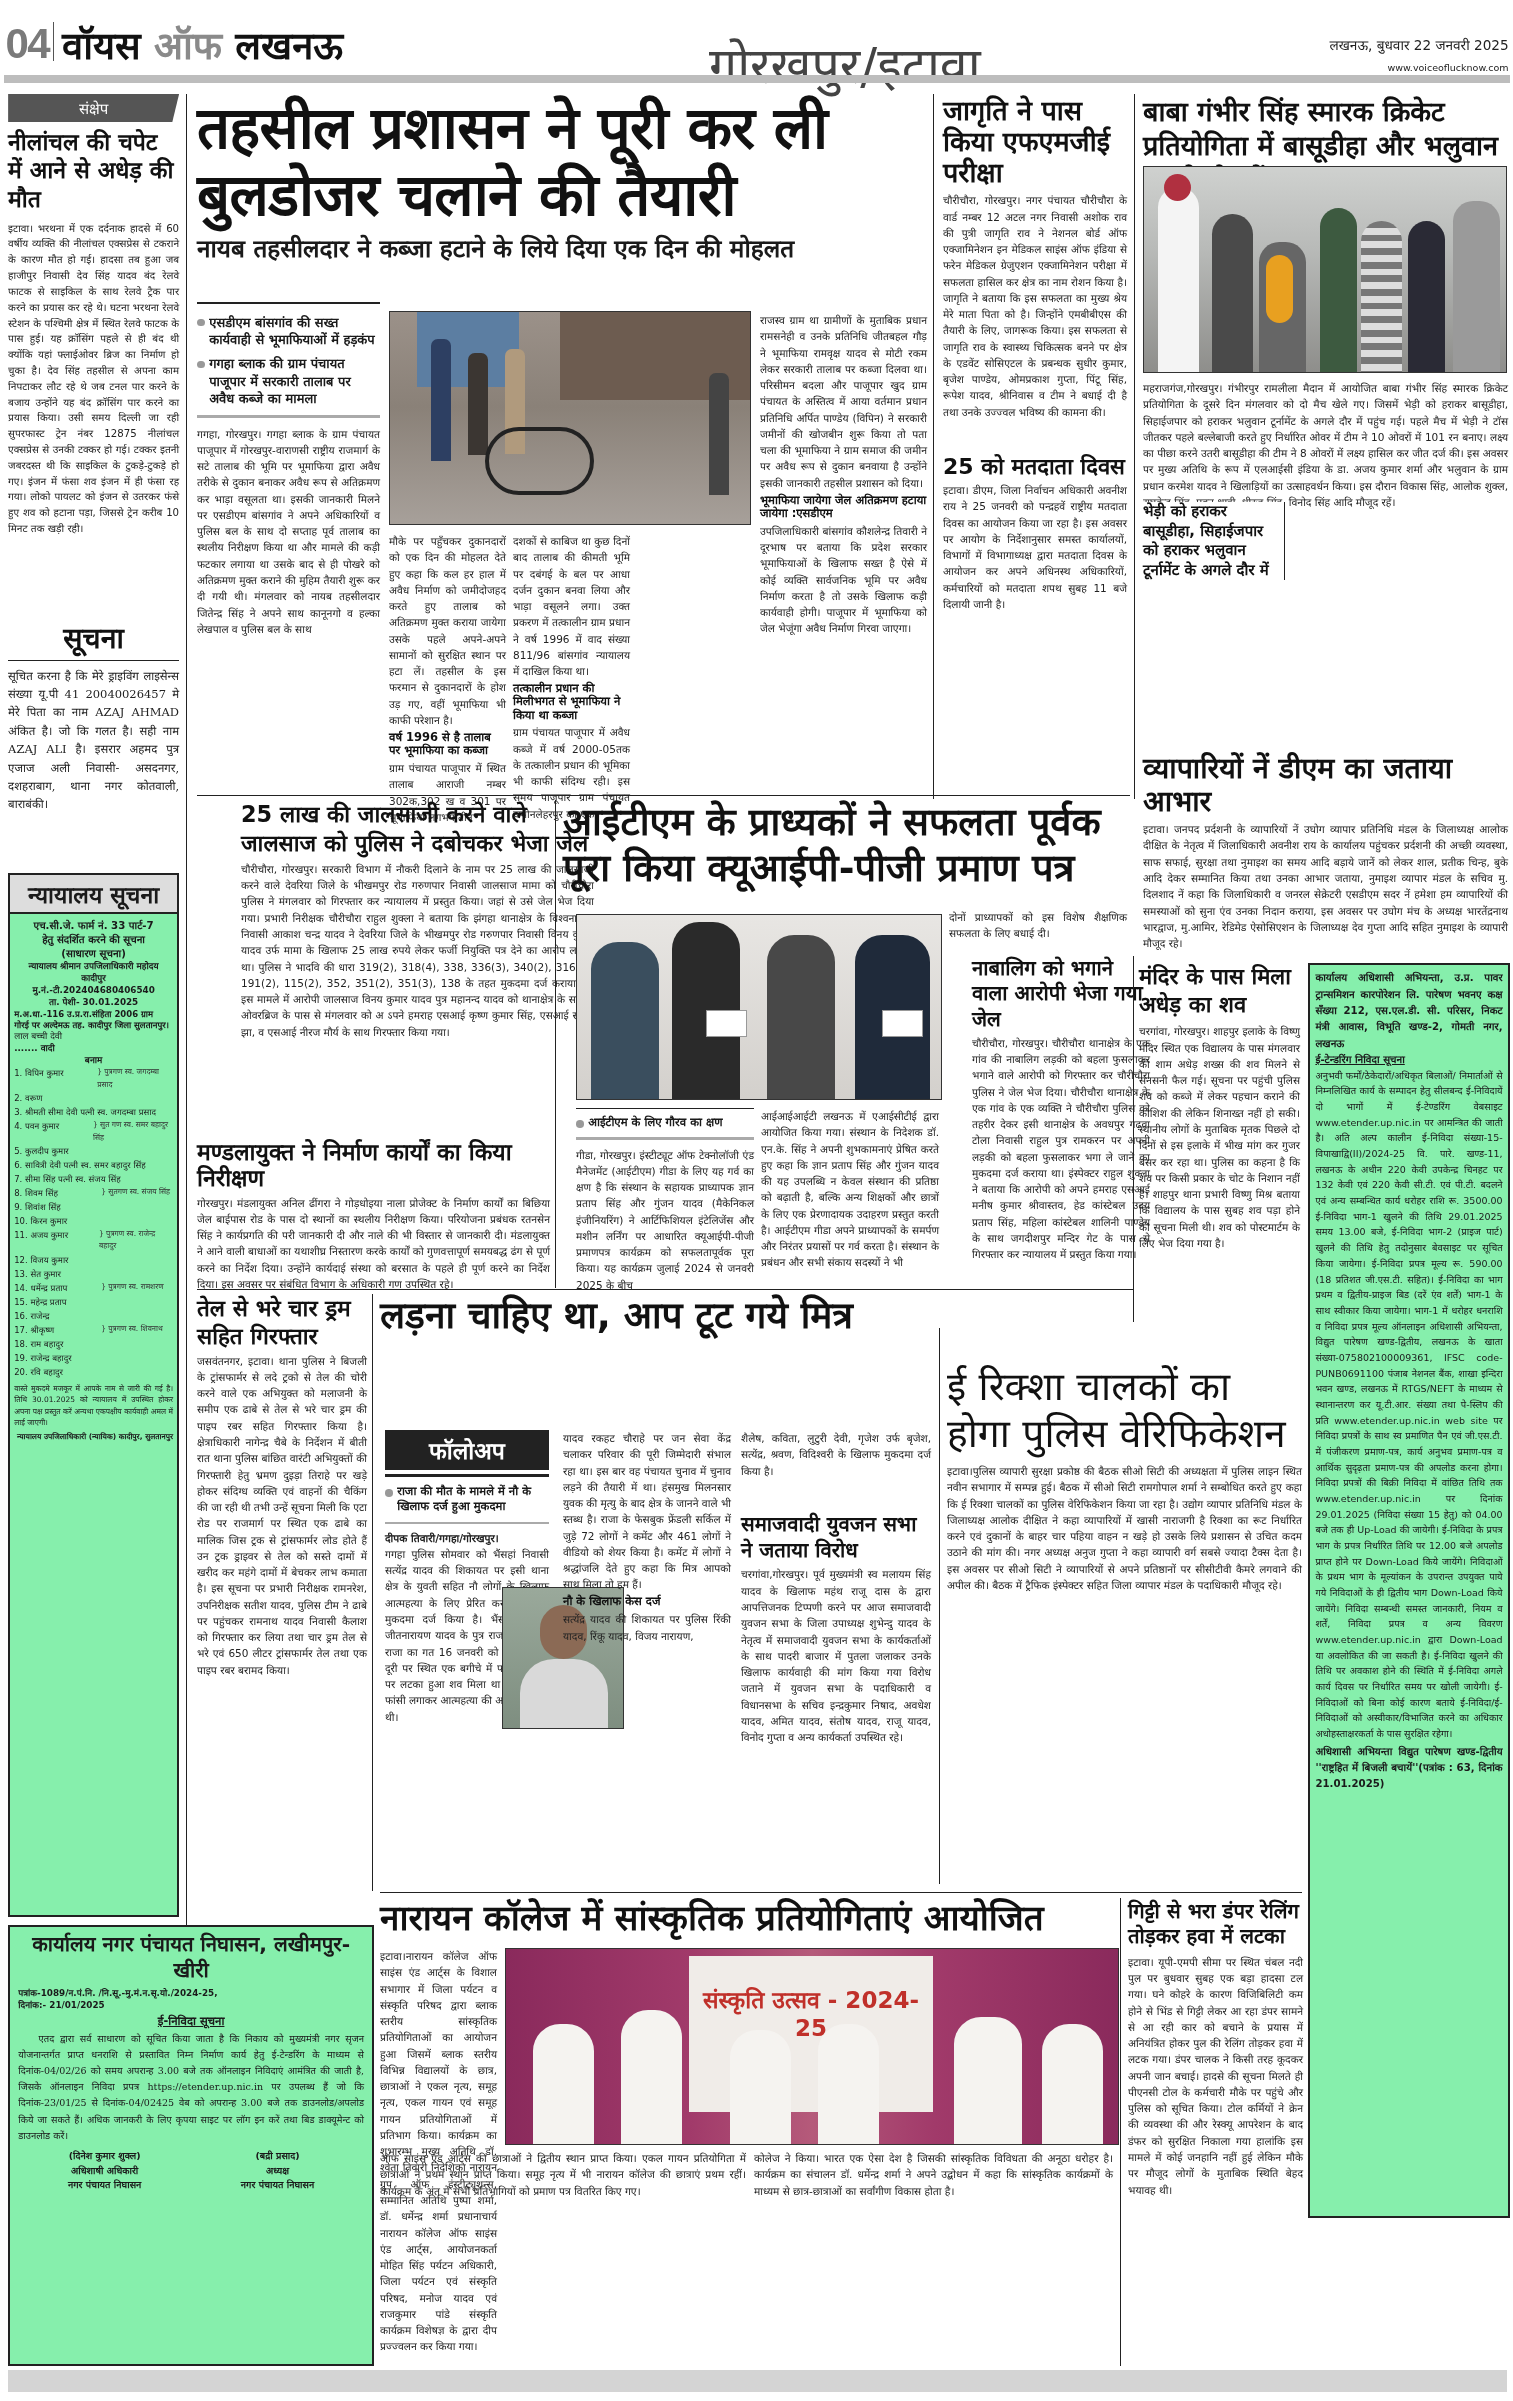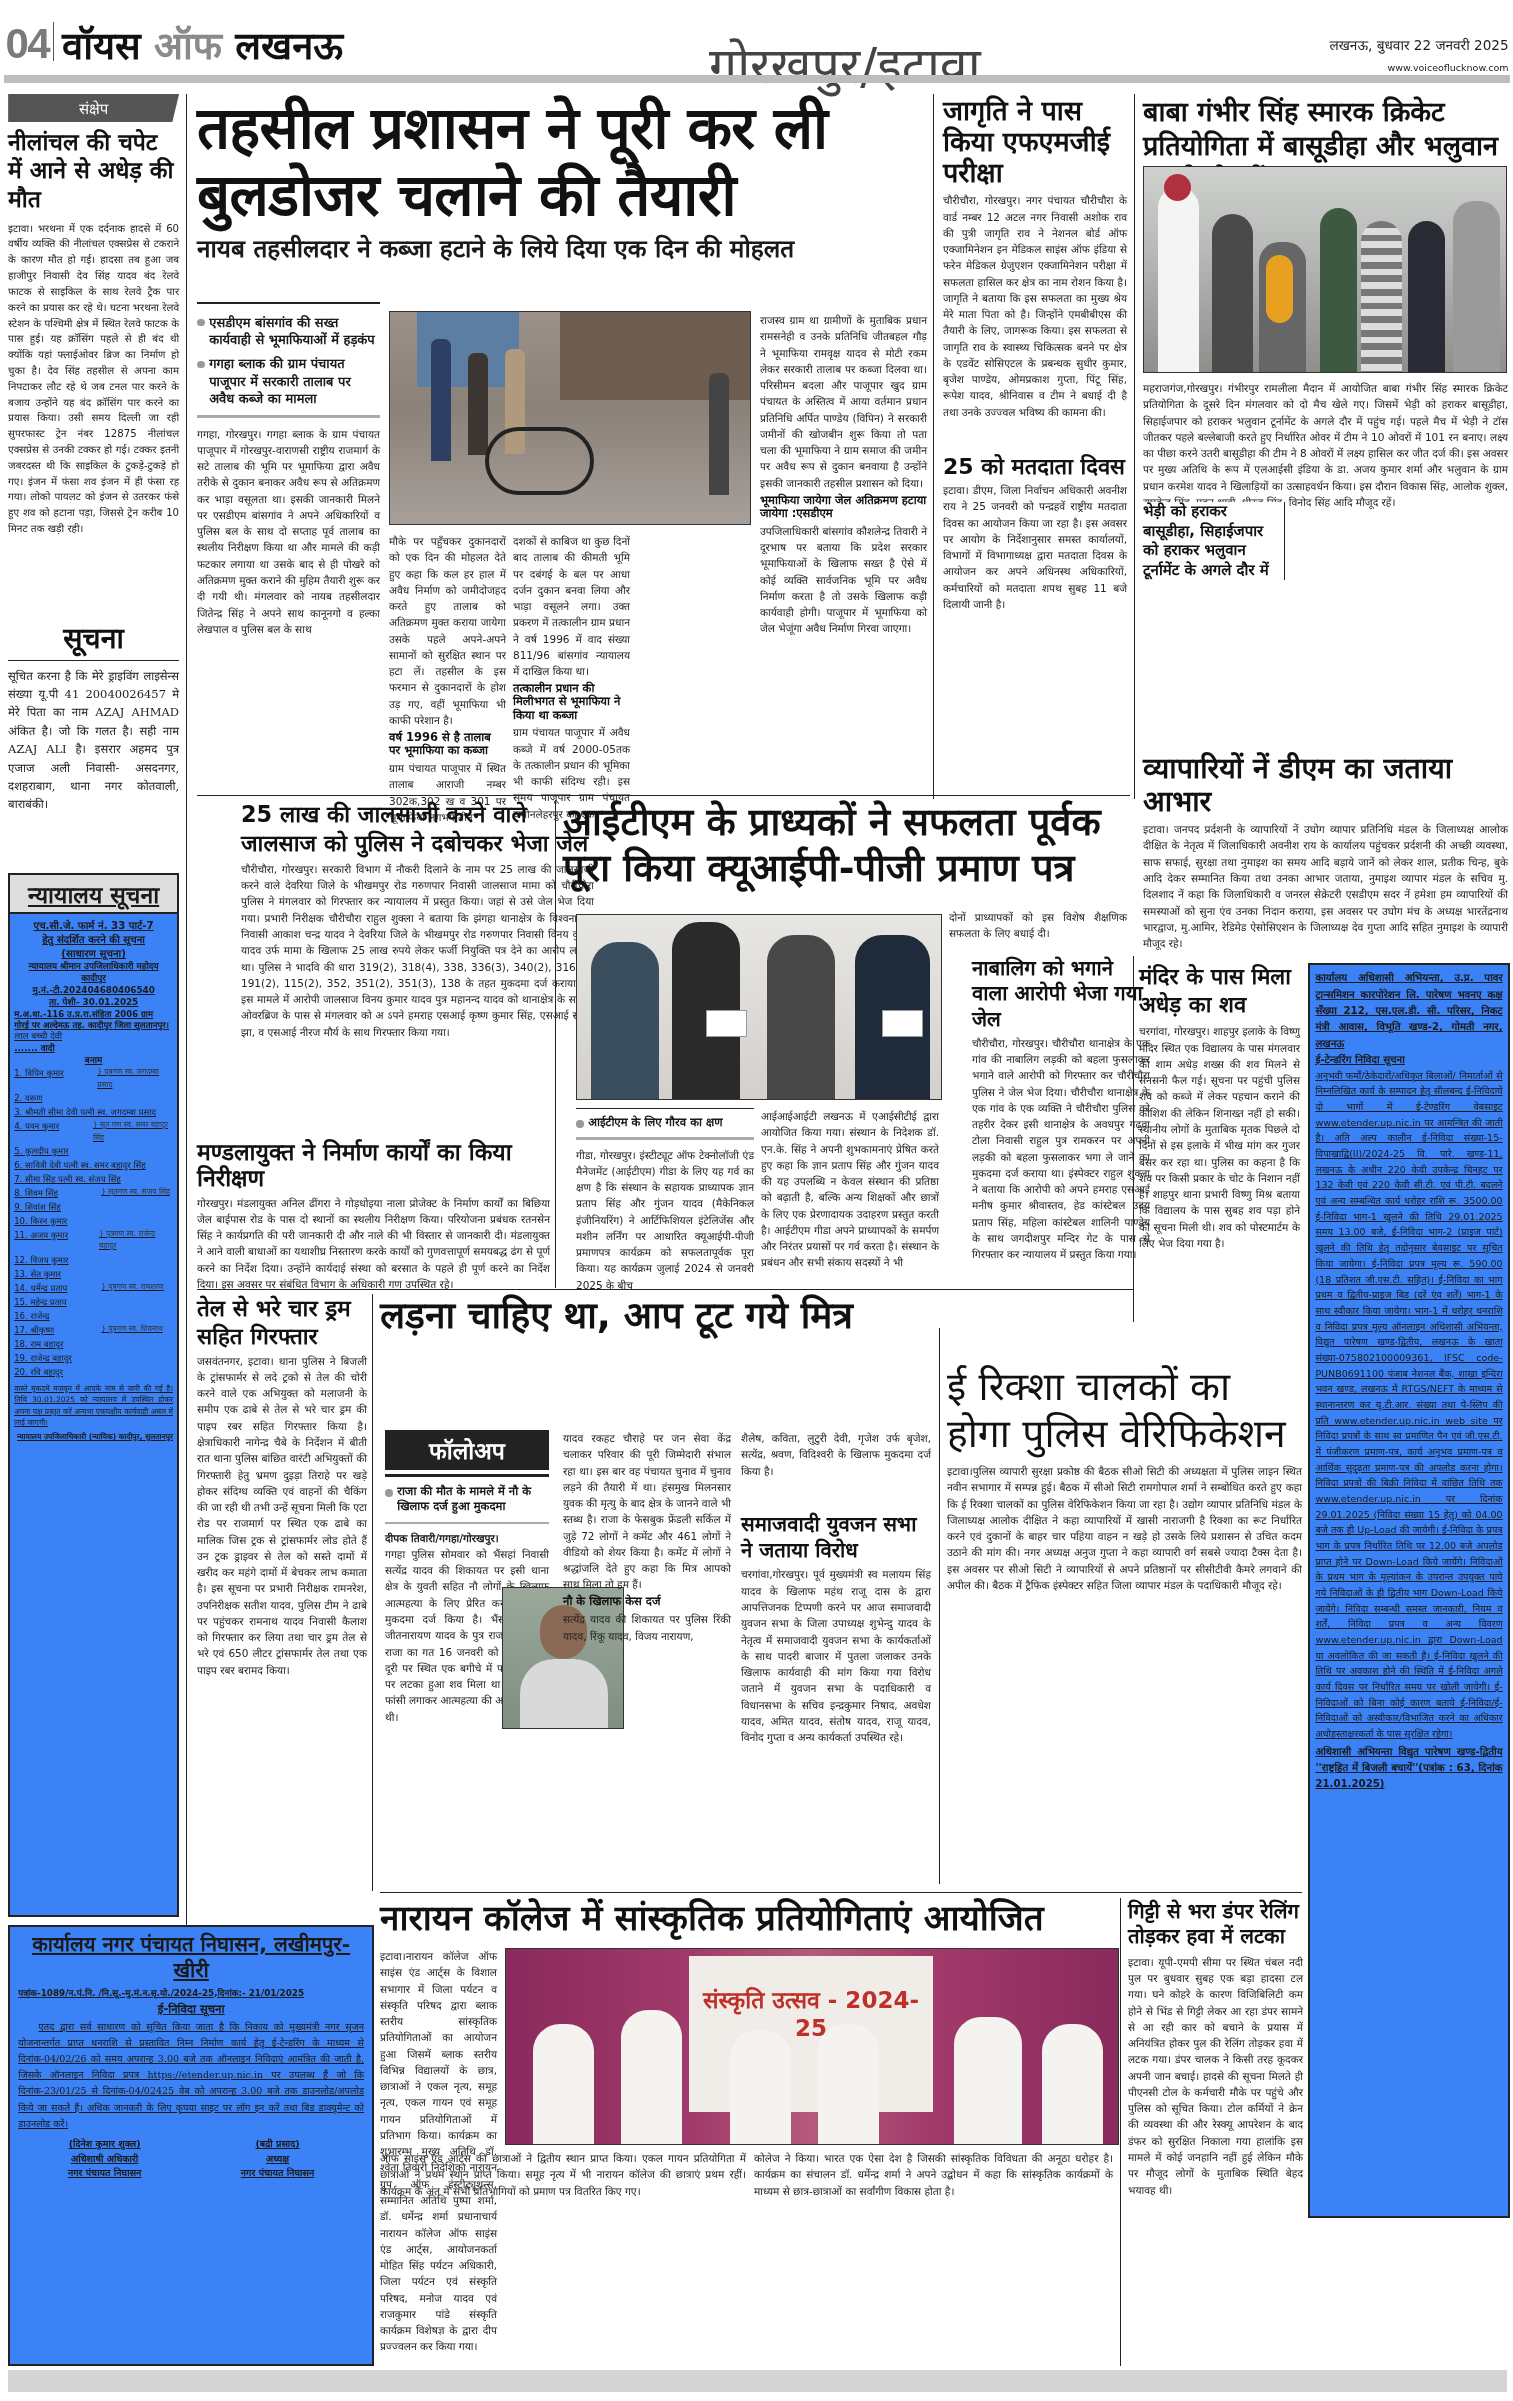--- a/index.html
+++ b/index.html
@@ -23,21 +23,21 @@
   .tag-box { background: #555; color: #fff; font-size: 15px; text-align: center; padding: 4.1px 0; clip-path: polygon(0 0, 100% 0, 96% 100%, 0 100%); }
   .hl { font-weight: bold; color: #111; line-height: 1.15; }
   .hl-xxl { font-size: 58px; line-height: 1.15; letter-spacing: -0.7px; }
   .hl-l { font-size: 27px; }
   .hl-m { font-size: 22px; }
   .sub-hl { font-size: 20.3px; font-weight: bold; }
   .body-text { font-size: 10.5px; line-height: 1.55; text-align: justify; color: #222; }
   .bullets .b { font-size: 13px; font-weight: bold; line-height: 1.35; margin-bottom: 6.8px; padding-left: 12.2px; position: relative; }
   .bullets .b::before { content: ""; position: absolute; left: 0; top: 5.4px; width: 7.5px; height: 7.5px; border-radius: 50%; background: #999; }
   .photo { background: #8a8a8a; overflow: hidden; border: 1.4px solid #333; }
-  .boxed { border: 2px solid #222; background: #3b82f6; text-decoration: underline; }
+  .boxed { border: 2px solid #222; background: #86efac; }
   .notice-body { font-size: 9.5px; line-height: 1.55; }
   .center { text-align: center; }
   .underline { text-decoration: underline; }
   .caption-bar { background: #222; color: #fff; font-size: 23px; font-weight: bold; text-align: center; padding: 4.1px 0; }
   .case-row { font-size: 8.5px; line-height: 1.65; display: flex; }
   .case-row .n { width: 87px; }
   .case-row .rel { font-size: 7.5px; color: #333; }
 </style>
 </head>
 <body>
@@ -360,21 +360,21 @@
 </div>
 <div class="abs vline" style="left:1120px; top:1898px; height:468px;"></div>
 
 <div class="abs" style="left:1128px; top:1899px; width:175px;">
   <div class="hl" style="font-size:20.3px; line-height:1.25;">गिट्टी से भरा डंपर रेलिंग तोड़कर हवा में लटका</div>
   <div class="body-text" style="margin-top:4.1px;">इटावा। यूपी-एमपी सीमा पर स्थित चंबल नदी पुल पर बुधवार सुबह एक बड़ा हादसा टल गया। घने कोहरे के कारण विजिबिलिटी कम होने से भिंड से गिट्टी लेकर आ रहा डंपर सामने से आ रही कार को बचाने के प्रयास में अनियंत्रित होकर पुल की रेलिंग तोड़कर हवा में लटक गया। डंपर चालक ने किसी तरह कूदकर अपनी जान बचाई। हादसे की सूचना मिलते ही पीएनसी टोल के कर्मचारी मौके पर पहुंचे और पुलिस को सूचित किया। टोल कर्मियों ने क्रेन की व्यवस्था की और रेस्क्यू आपरेशन के बाद डंफर को सुरक्षित निकाला गया हालांकि इस मामले में कोई जनहानि नहीं हुई लेकिन मौके पर मौजूद लोगों के मुताबिक स्थिति बेहद भयावह थी।</div>
 </div>
 
 <div class="abs boxed" style="left:8.1px; top:1925px; width:366px; height:441px; padding:4.1px 8.1px;">
   <div class="center" style="font-size:20.3px; font-weight:bold; line-height:1.3;">कार्यालय नगर पंचायत निघासन, लखीमपुर-खीरी</div>
-  <div style="display:flex; font-size:8.8px; font-weight:bold; margin-top:2.7px;">
+  <div style="display:flex; justify-content:space-between; font-size:8.8px; font-weight:bold; margin-top:2.7px;flex-direction:column;">
     <span>पत्रांक-1089/न.पं.नि. /नि.सू.-मु.मं.न.सृ.यो./2024-25,</span>
     <span>दिनांक:- 21/01/2025</span>
   </div>
   <div class="center underline" style="font-size:11.5px; font-weight:bold; margin:2.7px 0;">ई-निविदा सूचना</div>
   <div style="font-size:9.5px; line-height:1.7; text-align:justify; text-indent:20.3px; font-family:'DejaVu Serif', serif;">एतद द्वारा सर्व साधारण को सूचित किया जाता है कि निकाय को मुख्यमंत्री नगर सृजन योजनान्तर्गत प्राप्त धनराशि से प्रस्तावित निम्न निर्माण कार्य हेतु ई-टेन्डरिंग के माध्यम से दिनांक-04/02/26 को समय अपरान्ह 3.00 बजे तक ऑनलाइन निविदाएं आमंत्रित की जाती है, जिसके ऑनलाइन निविदा प्रपत्र https://etender.up.nic.in पर उपलब्ध हैं जो कि दिनांक-23/01/25 से दिनांक-04/02425 वेब को अपरान्ह 3.00 बजे तक डाउनलोड/अपलोड किये जा सकते हैं। अधिक जानकरी के लिए कृपया साइट पर लॉग इन करें तथा बिड डाक्यूमेन्ट को डाउनलोड करें।</div>
   <div style="display:flex; justify-content:space-around; margin-top:5.4px;">
     <div class="center" style="font-size:9.5px; font-weight:bold; line-height:1.5;">
       <div>(दिनेश कुमार शुक्ल)</div>
       <div>अधिशाषी अधिकारी</div>
       <div>नगर पंचायत निघासन</div>

